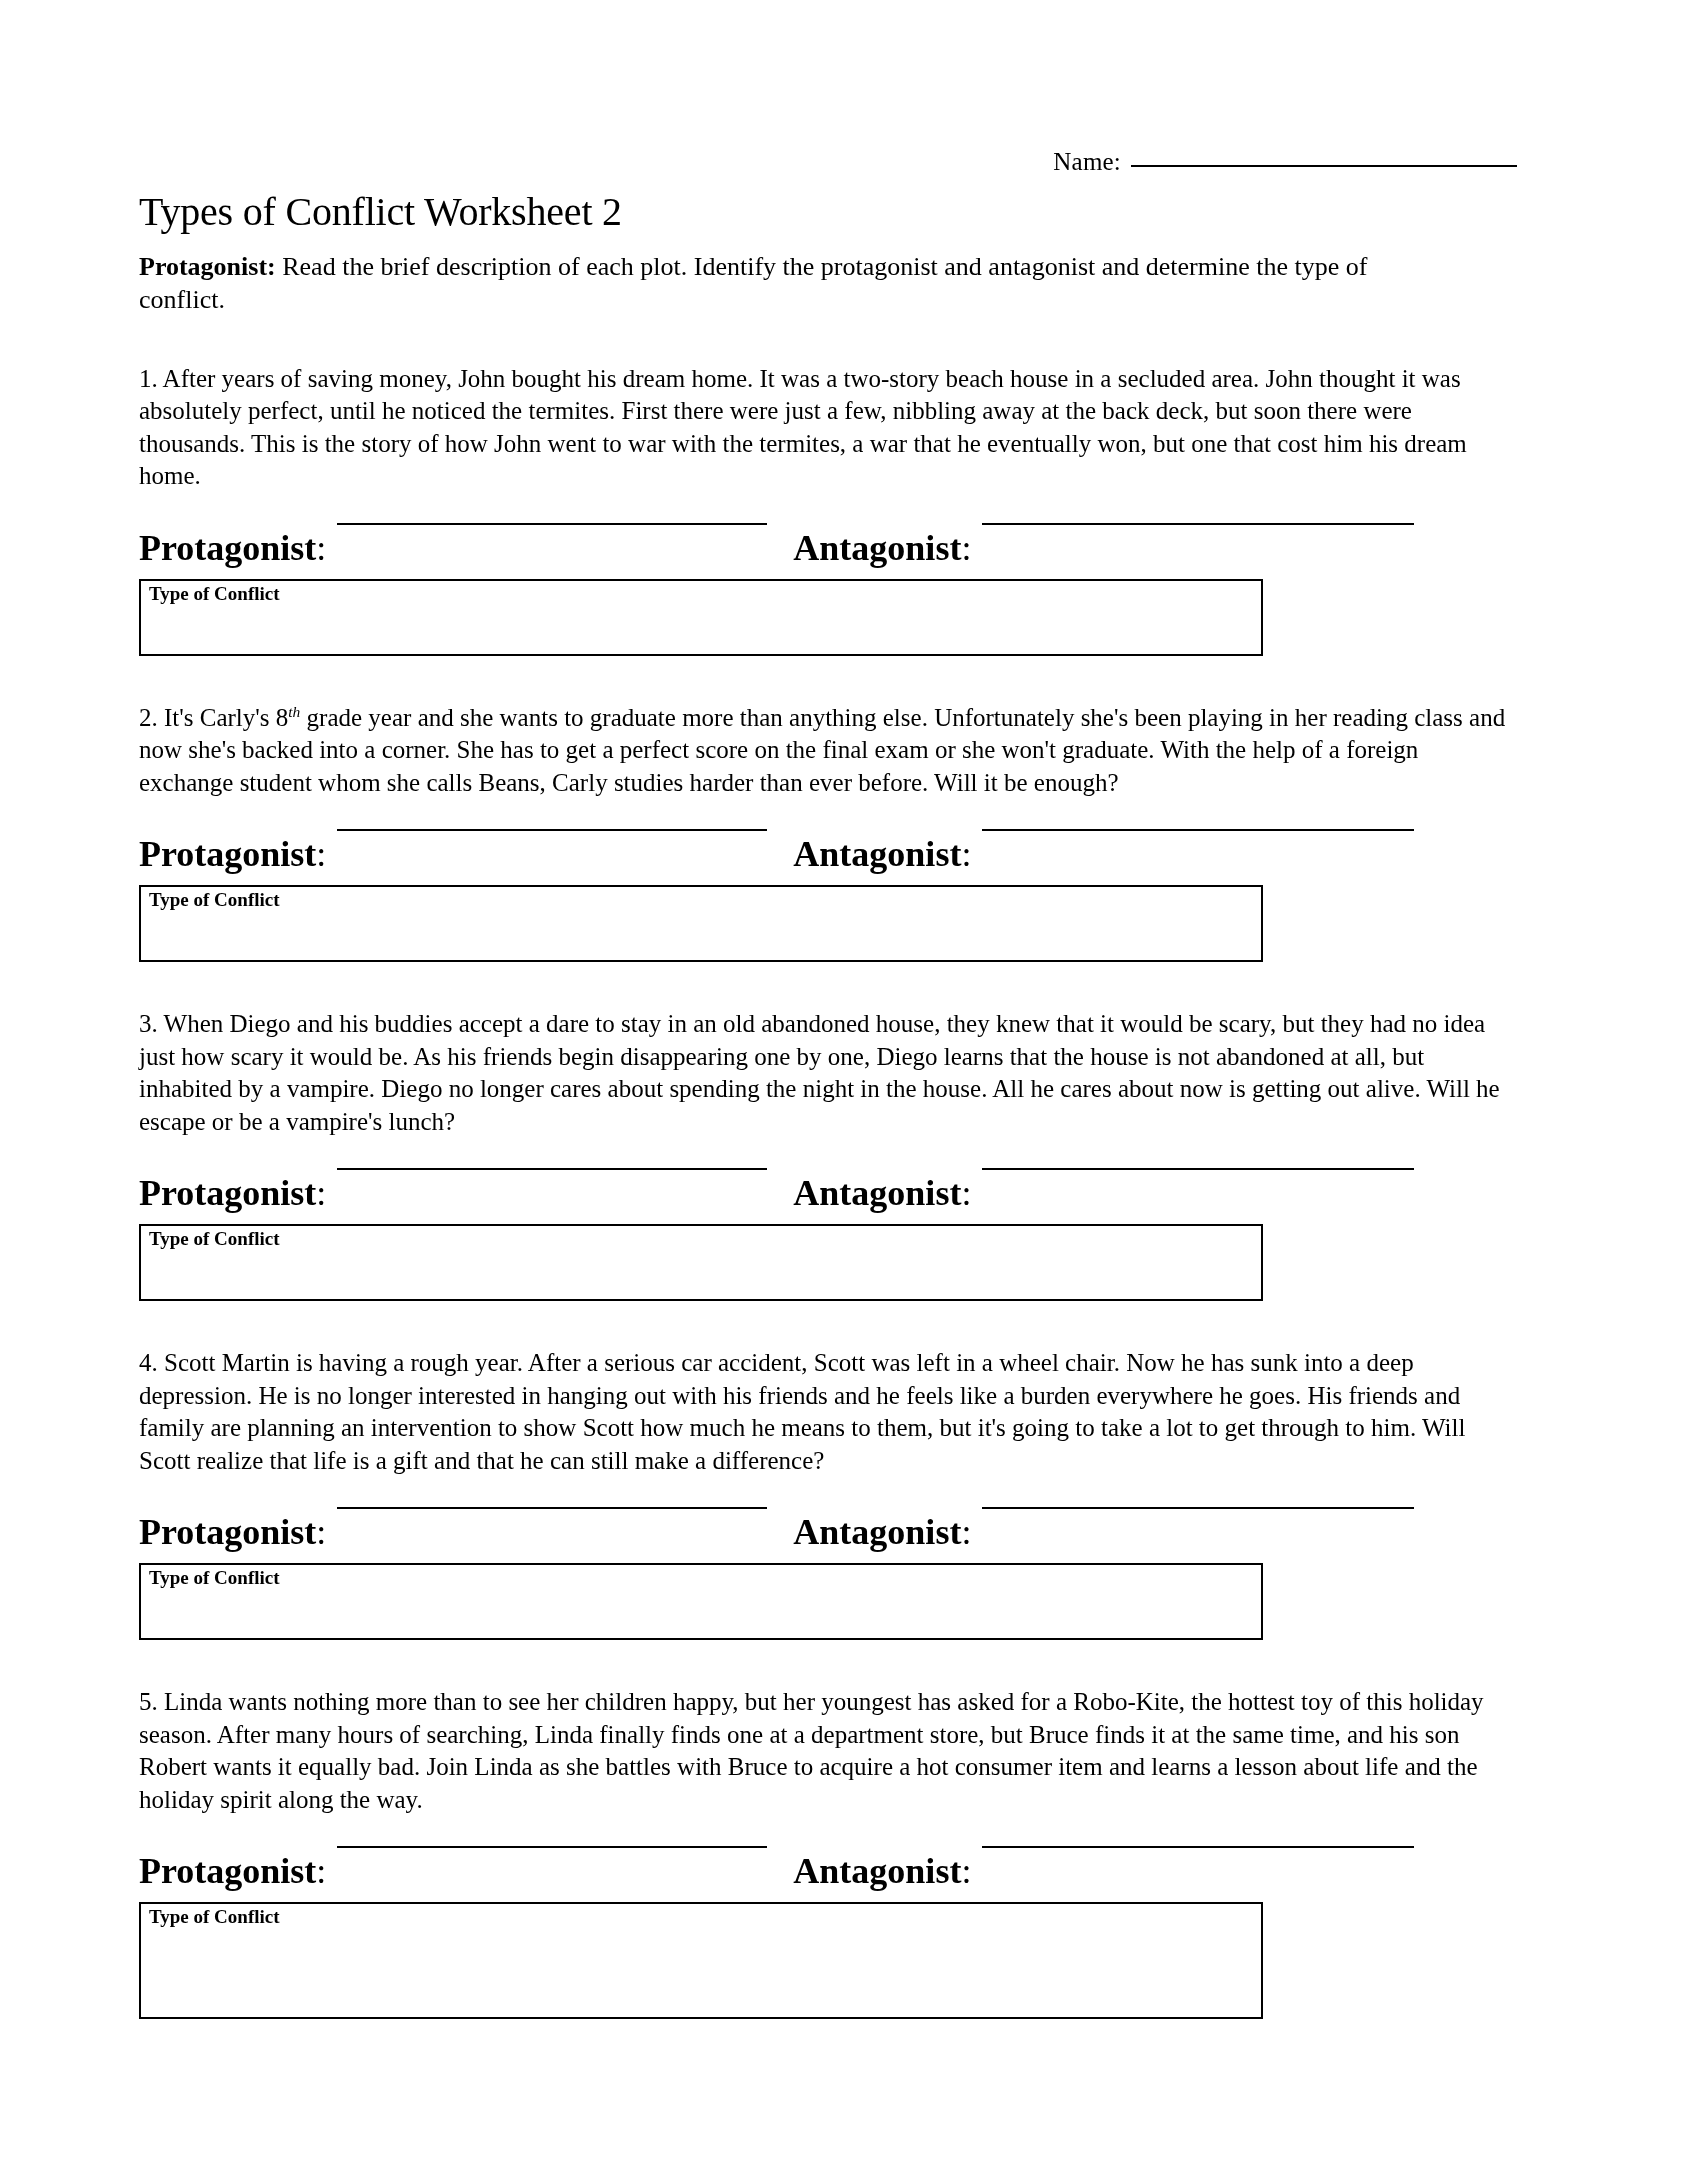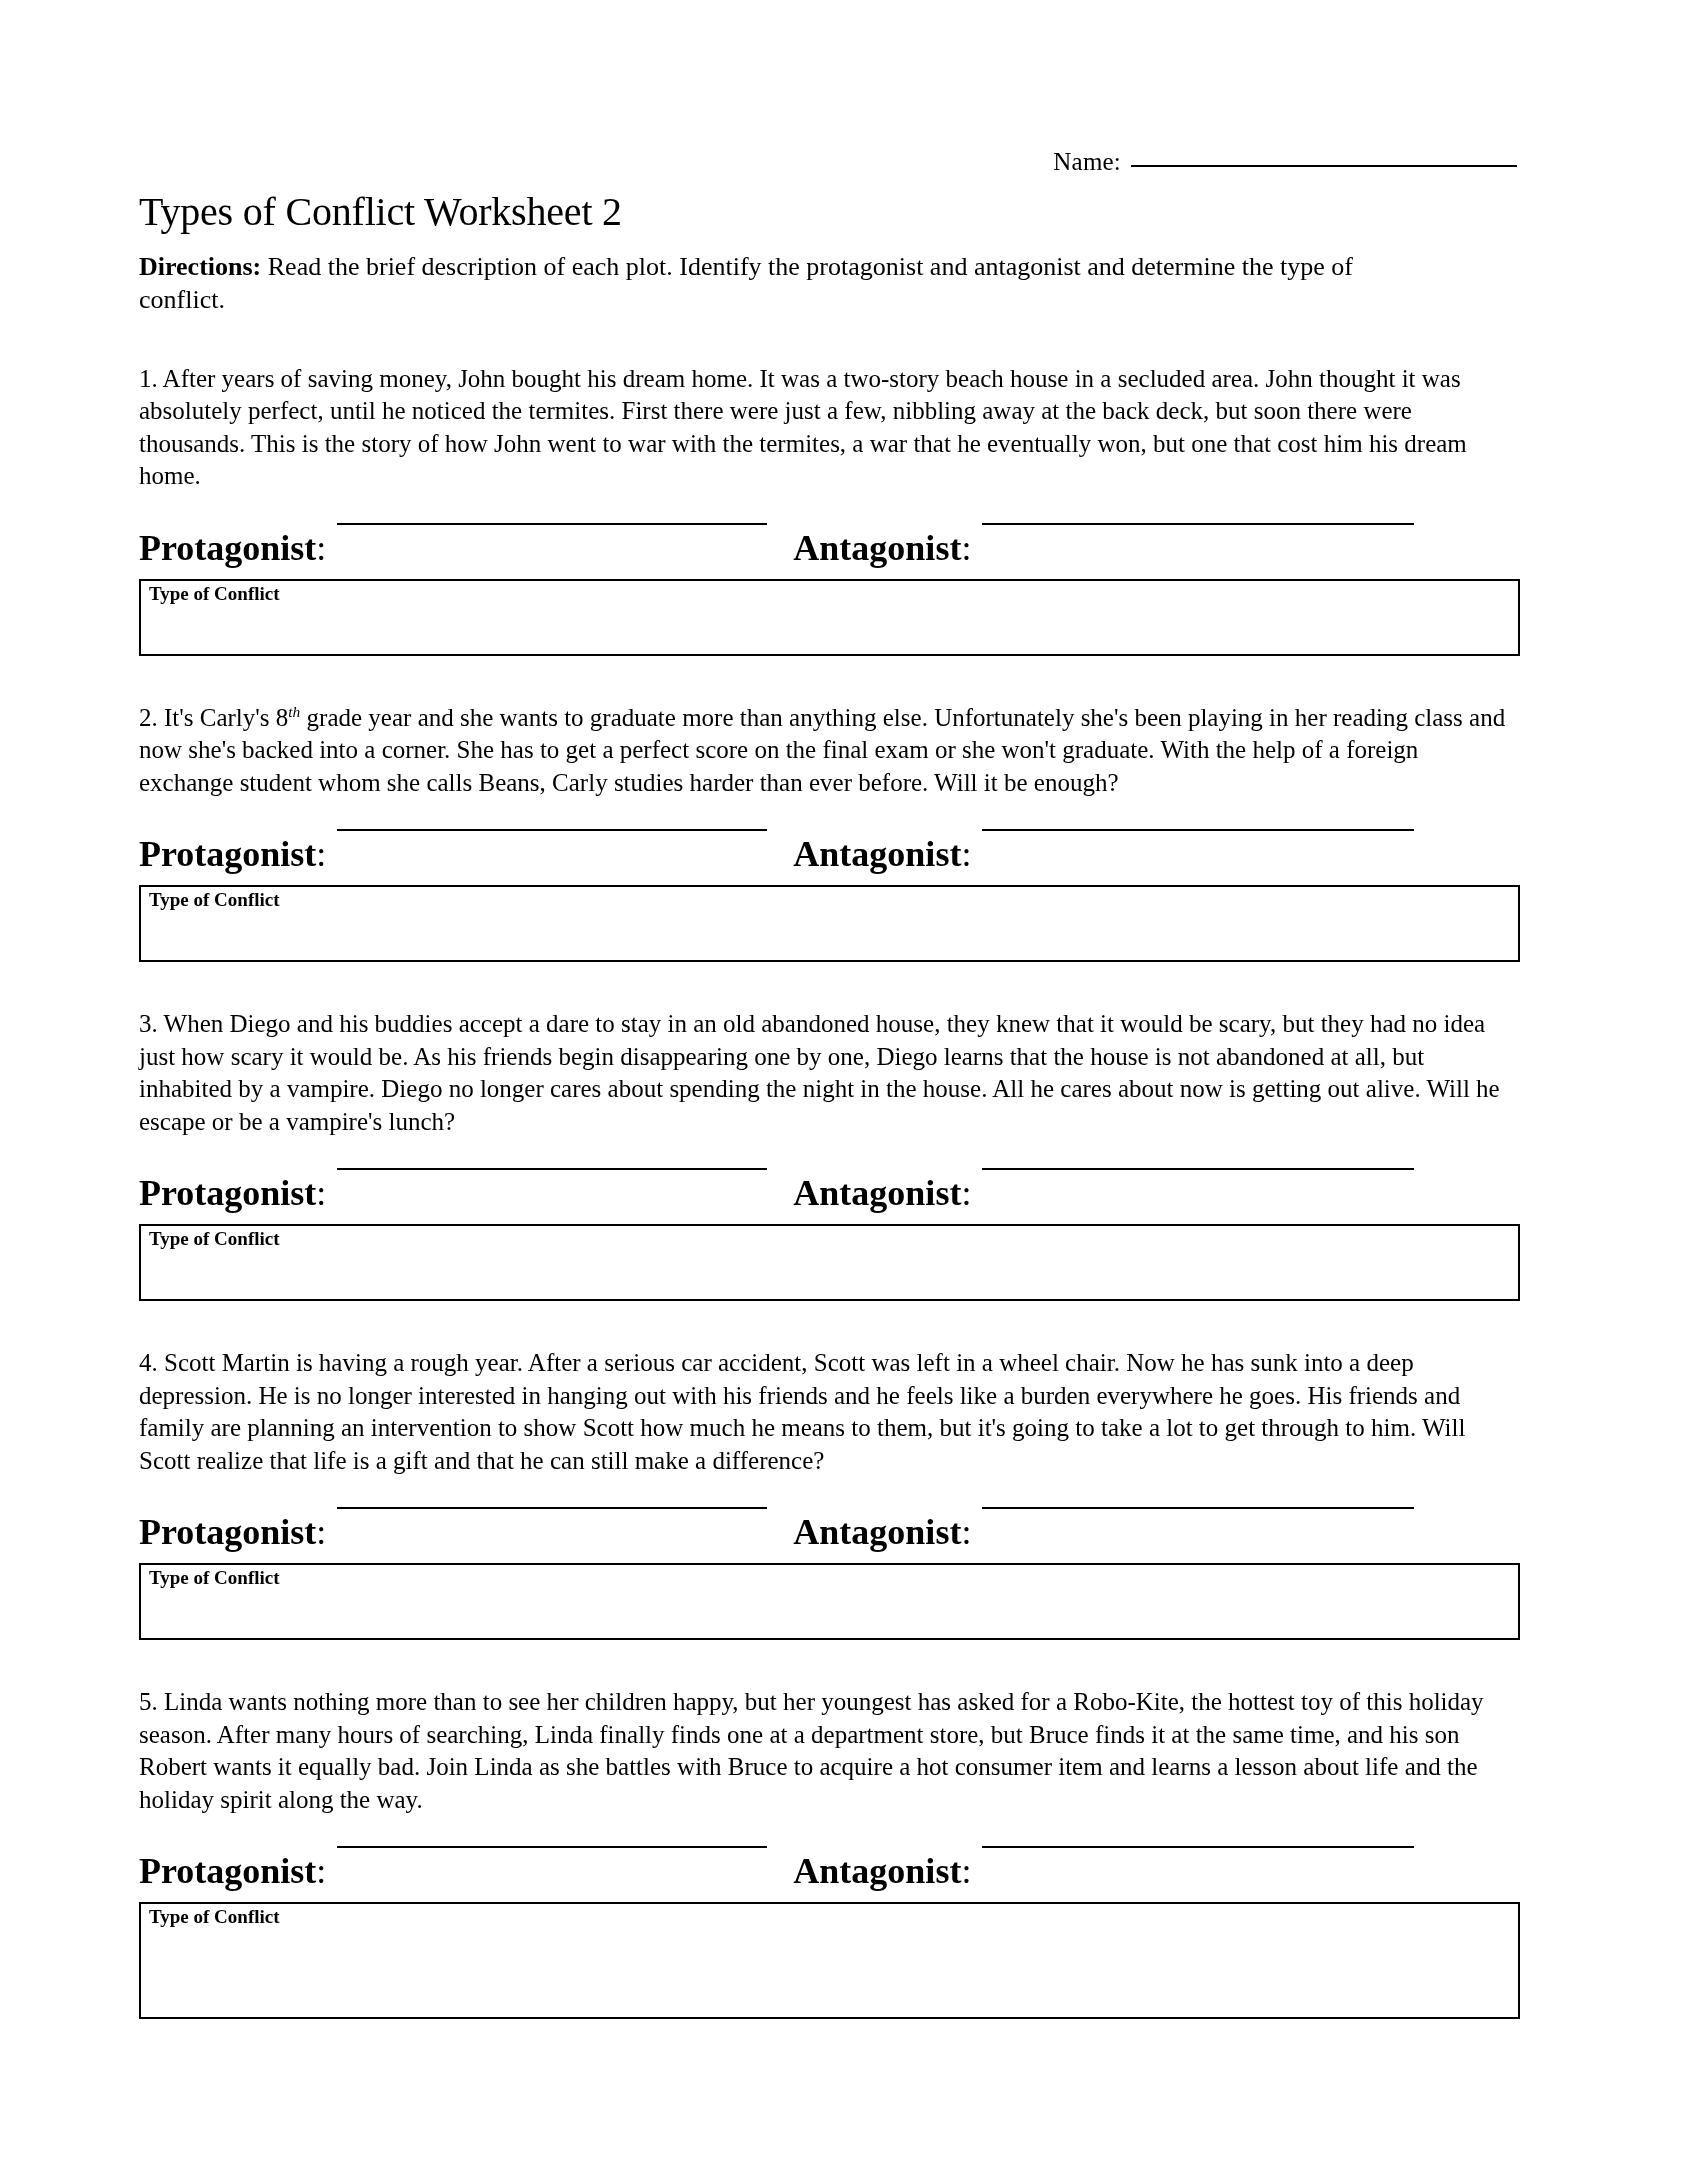--- a/index.html
+++ b/index.html
@@ -109,21 +109,21 @@
   .pa-rule.second { width: 432px; margin-left: 11px; }
   .pa-gap { width: 26px; }
 
   
   .conflict-box {
     border: 2px solid #000;
     height: 77px;
     margin-top: 10px;
     padding: 3px 0 0 8px;
     box-sizing: border-box;
-    width: 1381px;
+    width: 1124px;
   }
   .conflict-label {
     font-size: 19px;
     font-weight: bold;
     line-height: 1.05;
   }
   .conflict-box.tall { height: 117px; }
 </style>
 </head>
 <body>
@@ -131,21 +131,21 @@
 <div class="page">
   <div class="sheet">
 
     <div class="name-row">
       <span class="name-label">Name:</span>
       <span class="name-rule"></span>
     </div>
 
     <h1 class="title">Types of Conflict Worksheet 2</h1>
 
-    <p class="directions"><b>Directions:</b><span> Read the brief description of each plot. Identify the protagonist and antagonist and determine the type of conflict.</span></p>
+    <p class="directions"><b>Protagonist:</b><span> Read the brief description of each plot. Identify the protagonist and antagonist and determine the type of conflict.</span></p>
 
     <div class="item">
       <p class="item-text">1. After years of saving money, John bought his dream home. It was a two-story beach house in a secluded area. John thought it was absolutely perfect, until he noticed the termites. First there were just a few, nibbling away at the back deck, but soon there were thousands. This is the story of how John went to war with the termites, a war that he eventually won, but one that cost him his dream home.</p>
       <div class="pa-row">
         <span class="pa-label">Protagonist</span>
           <span class="pa-colon">:</span>
         <span class="pa-rule first"></span>
         <span class="pa-gap"></span>
         <span class="pa-label">Antagonist</span>
           <span class="pa-colon">:</span>

